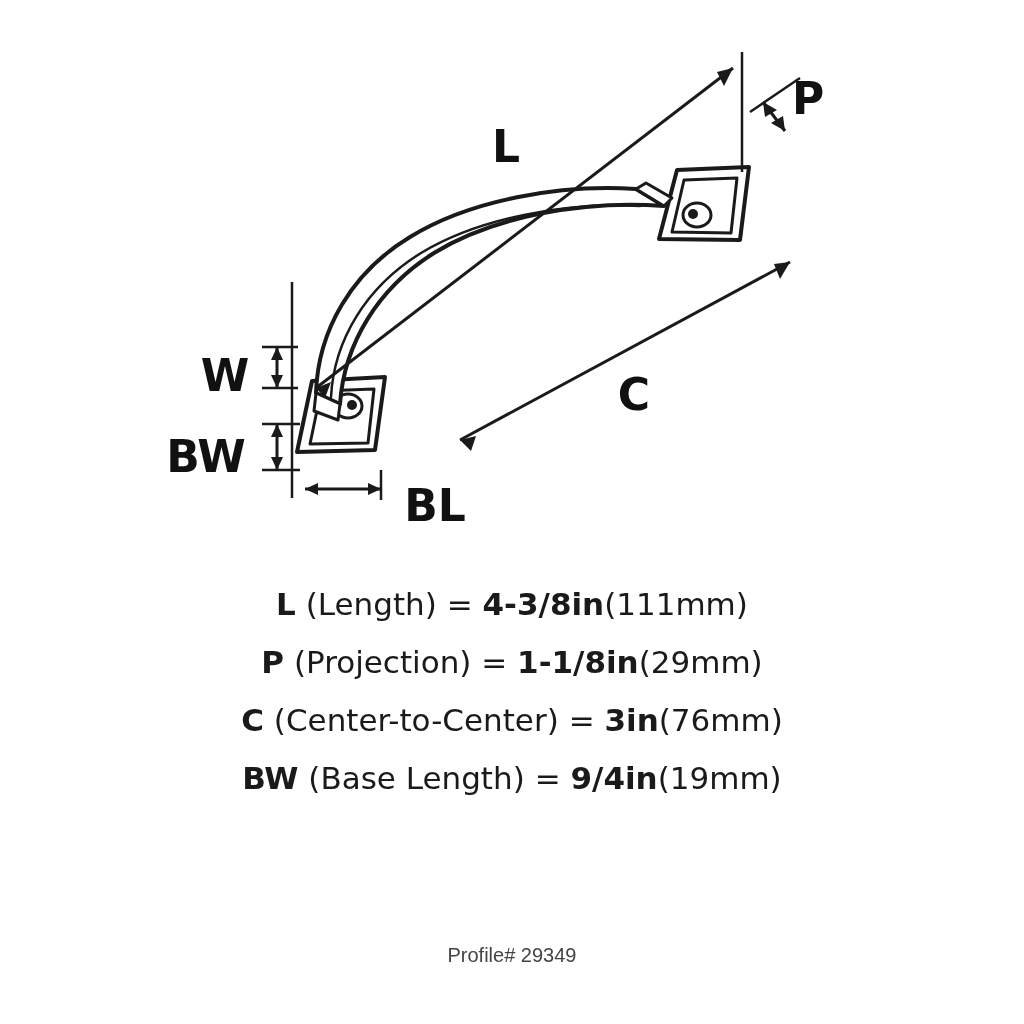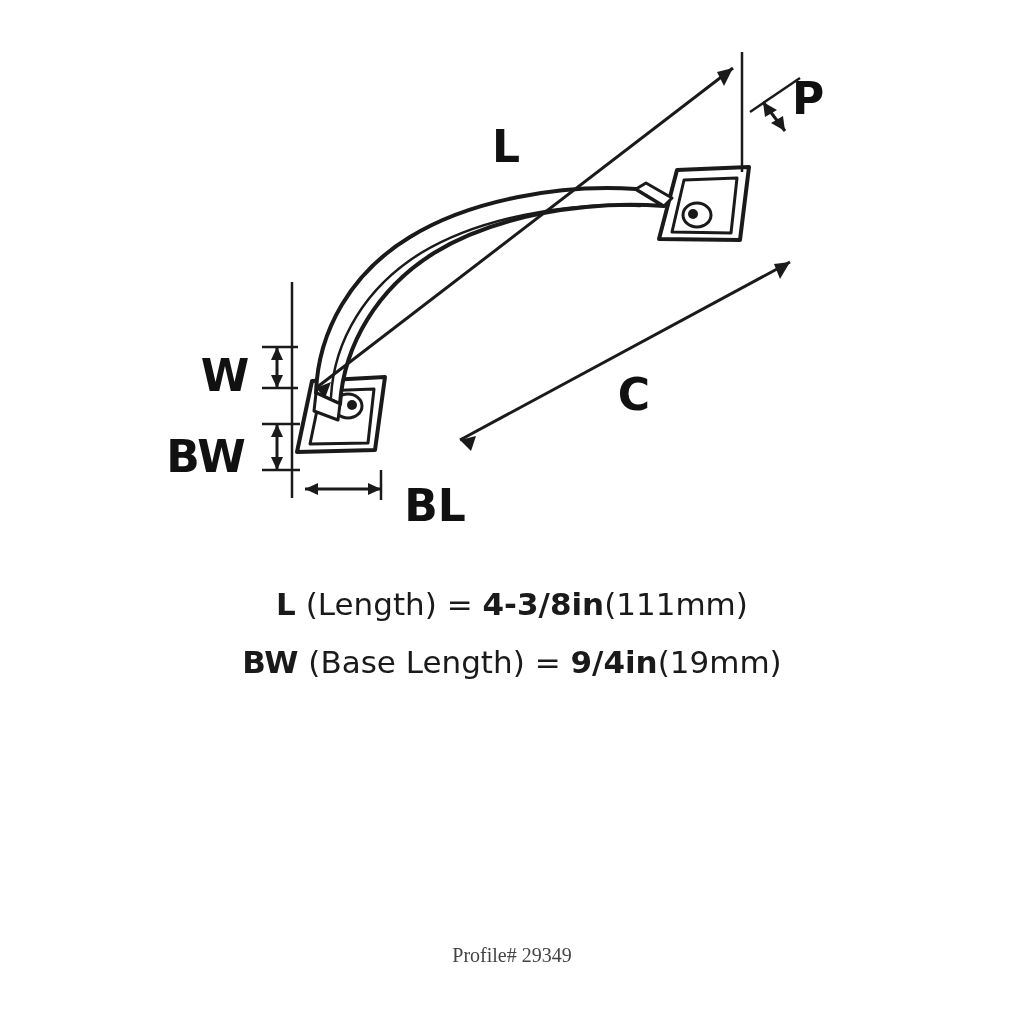--- a/index.html
+++ b/index.html
@@ -60,21 +60,21 @@
     font-weight: 400;
   }
   #profile-line {
     position: absolute;
     left: 0;
     top: 944px;
     width: 1024px;
     text-align: center;
     font-size: 20px;
     color: #444444;
-    font-family: Liberation Serif, serif;
+    font-family: Liberation Sans, sans-serif;
   }
 </style>
 </head>
 <body>
 
 <div id="diagram-stage">
   <svg width="1024" height="560" viewBox="0 0 1024 560" xmlns="http://www.w3.org/2000/svg">
     <g fill="none" stroke="#1a1a1a" stroke-width="4" stroke-linejoin="round" stroke-linecap="round">
 
       <path d="M659 239 L677 170 L749 167 L740 240 Z" fill="#ffffff" stroke="#1a1a1a" stroke-width="4"></path>
@@ -152,21 +152,33 @@
 <div id="spec-list">
 
   <div class="spec-row">
     <span class="spec-key">L</span>
     <span class="spec-name">(Length)</span>
     <span class="spec-eq">=</span>
     <span class="spec-val">4-3/8in</span><span class="spec-mm">(111mm)</span>
   </div>
 
 
+  <div class="spec-row">
+    <span class="spec-key">P</span>
+    <span class="spec-name">(Projection)</span>
+    <span class="spec-eq">=</span>
+    <span class="spec-val">1-1/8in</span><span class="spec-mm">(29mm)</span>
+  </div>
 
+  <div class="spec-row">
+    <span class="spec-key">C</span>
+    <span class="spec-name">(Center-to-Center)</span>
+    <span class="spec-eq">=</span>
+    <span class="spec-val">3in</span><span class="spec-mm">(76mm)</span>
+  </div>
 
 
   <div class="spec-row">
     <span class="spec-key">BW</span>
     <span class="spec-name">(Base Length)</span>
     <span class="spec-eq">=</span>
     <span class="spec-val">9/4in</span><span class="spec-mm">(19mm)</span>
   </div>
 
 </div>

